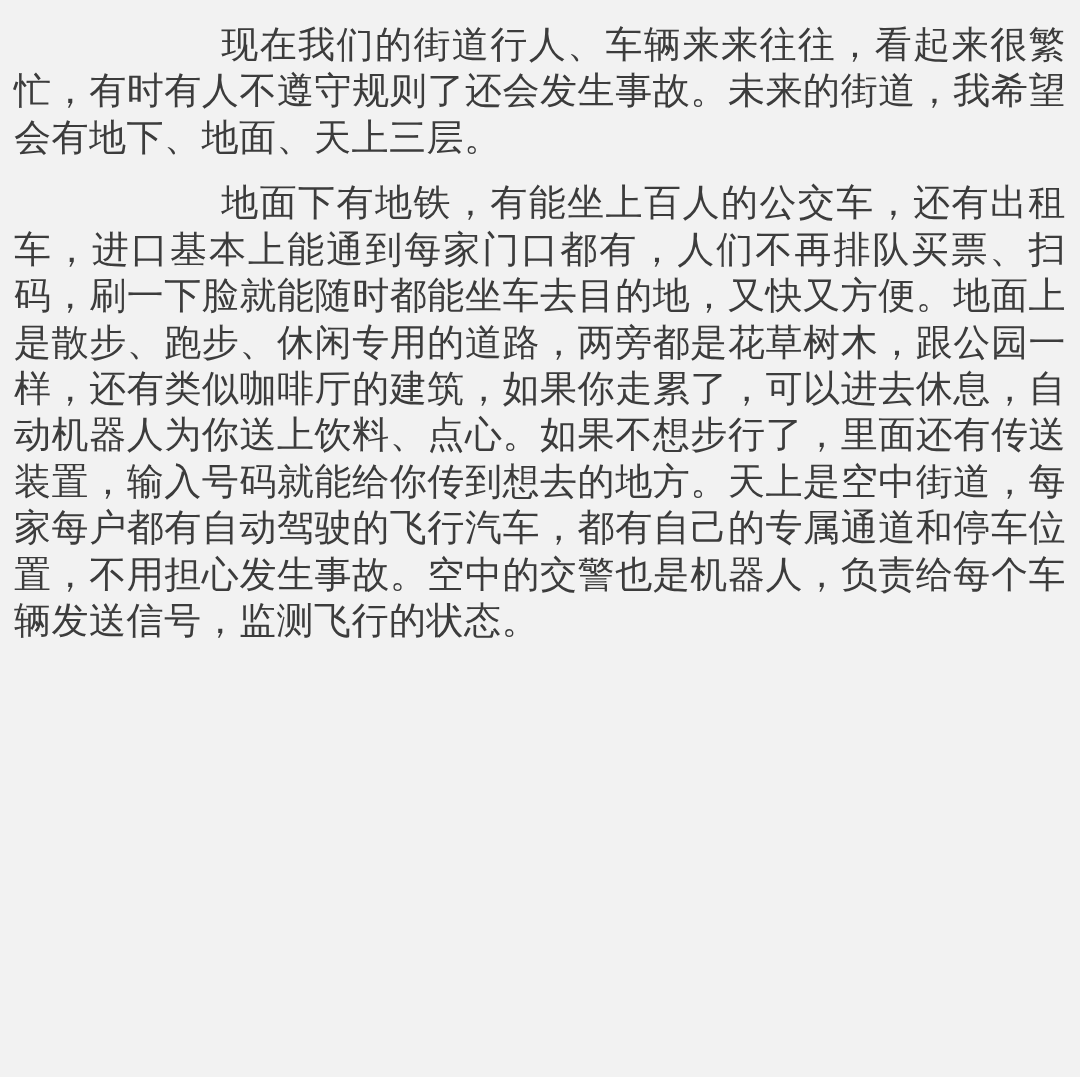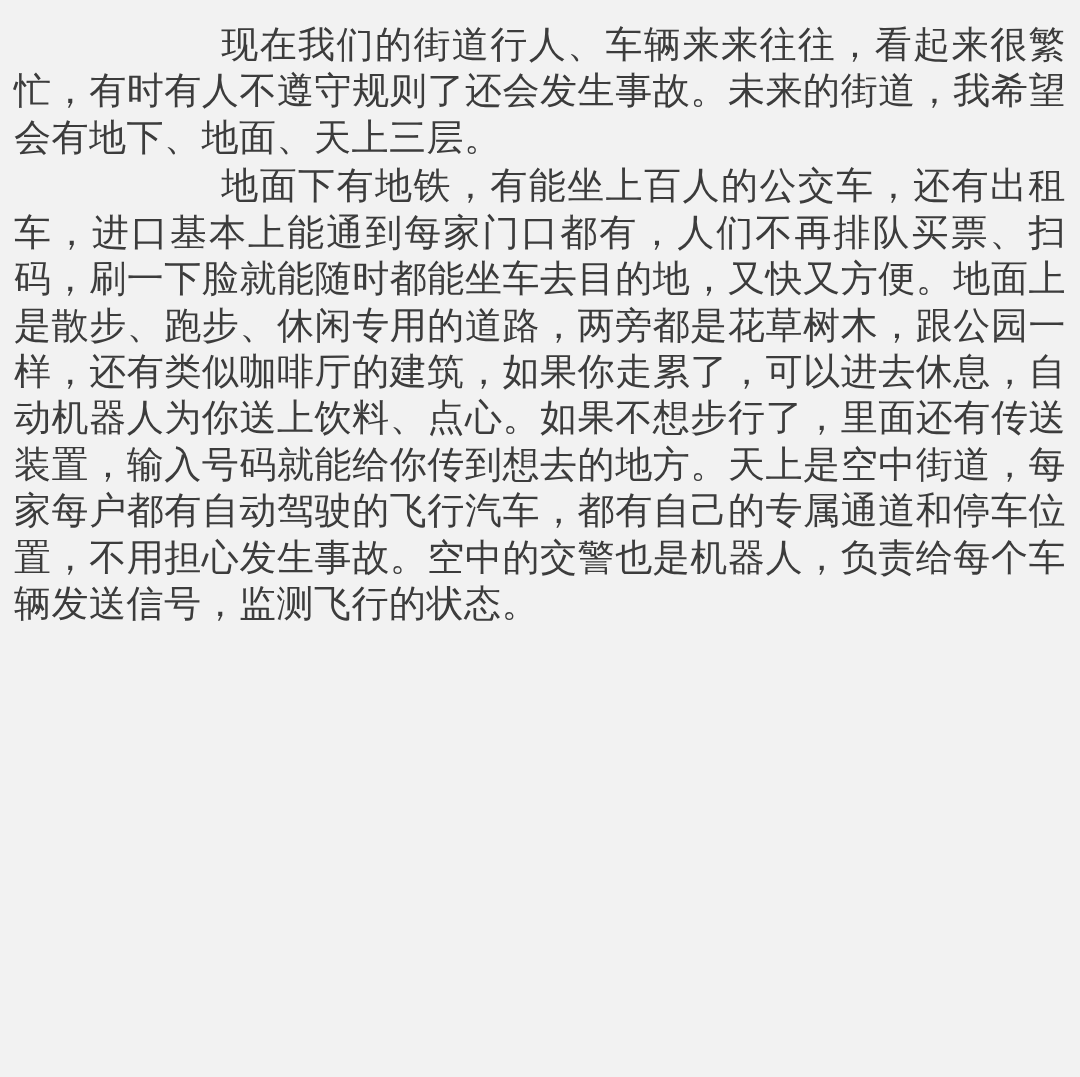--- a/index.html
+++ b/index.html
@@ -25,21 +25,21 @@
     margin: 0;
     font-size: 37px;
     line-height: 1.255;
     letter-spacing: 0.5px;
     text-align: justify;
     text-justify: inter-character;
     color: #3c3c3c;
     text-indent: 5.6em;
   }
   .para + .para {
-    margin-top: 2px;
+    margin-top: 19px;
   }
 </style>
 </head>
 <body>
 
 <div class="page">
   <p class="para">现在我们的街道行人、车辆来来往往，看起来很繁忙，有时有人不遵守规则了还会发生事故。未来的街道，我希望会有地下、地面、天上三层。</p>
   <p class="para">地面下有地铁，有能坐上百人的公交车，还有出租车，进口基本上能通到每家门口都有，人们不再排队买票、扫码，刷一下脸就能随时都能坐车去目的地，又快又方便。地面上是散步、跑步、休闲专用的道路，两旁都是花草树木，跟公园一样，还有类似咖啡厅的建筑，如果你走累了，可以进去休息，自动机器人为你送上饮料、点心。如果不想步行了，里面还有传送装置，输入号码就能给你传到想去的地方。天上是空中街道，每家每户都有自动驾驶的飞行汽车，都有自己的专属通道和停车位置，不用担心发生事故。空中的交警也是机器人，负责给每个车辆发送信号，监测飞行的状态。</p>
 </div>
 

